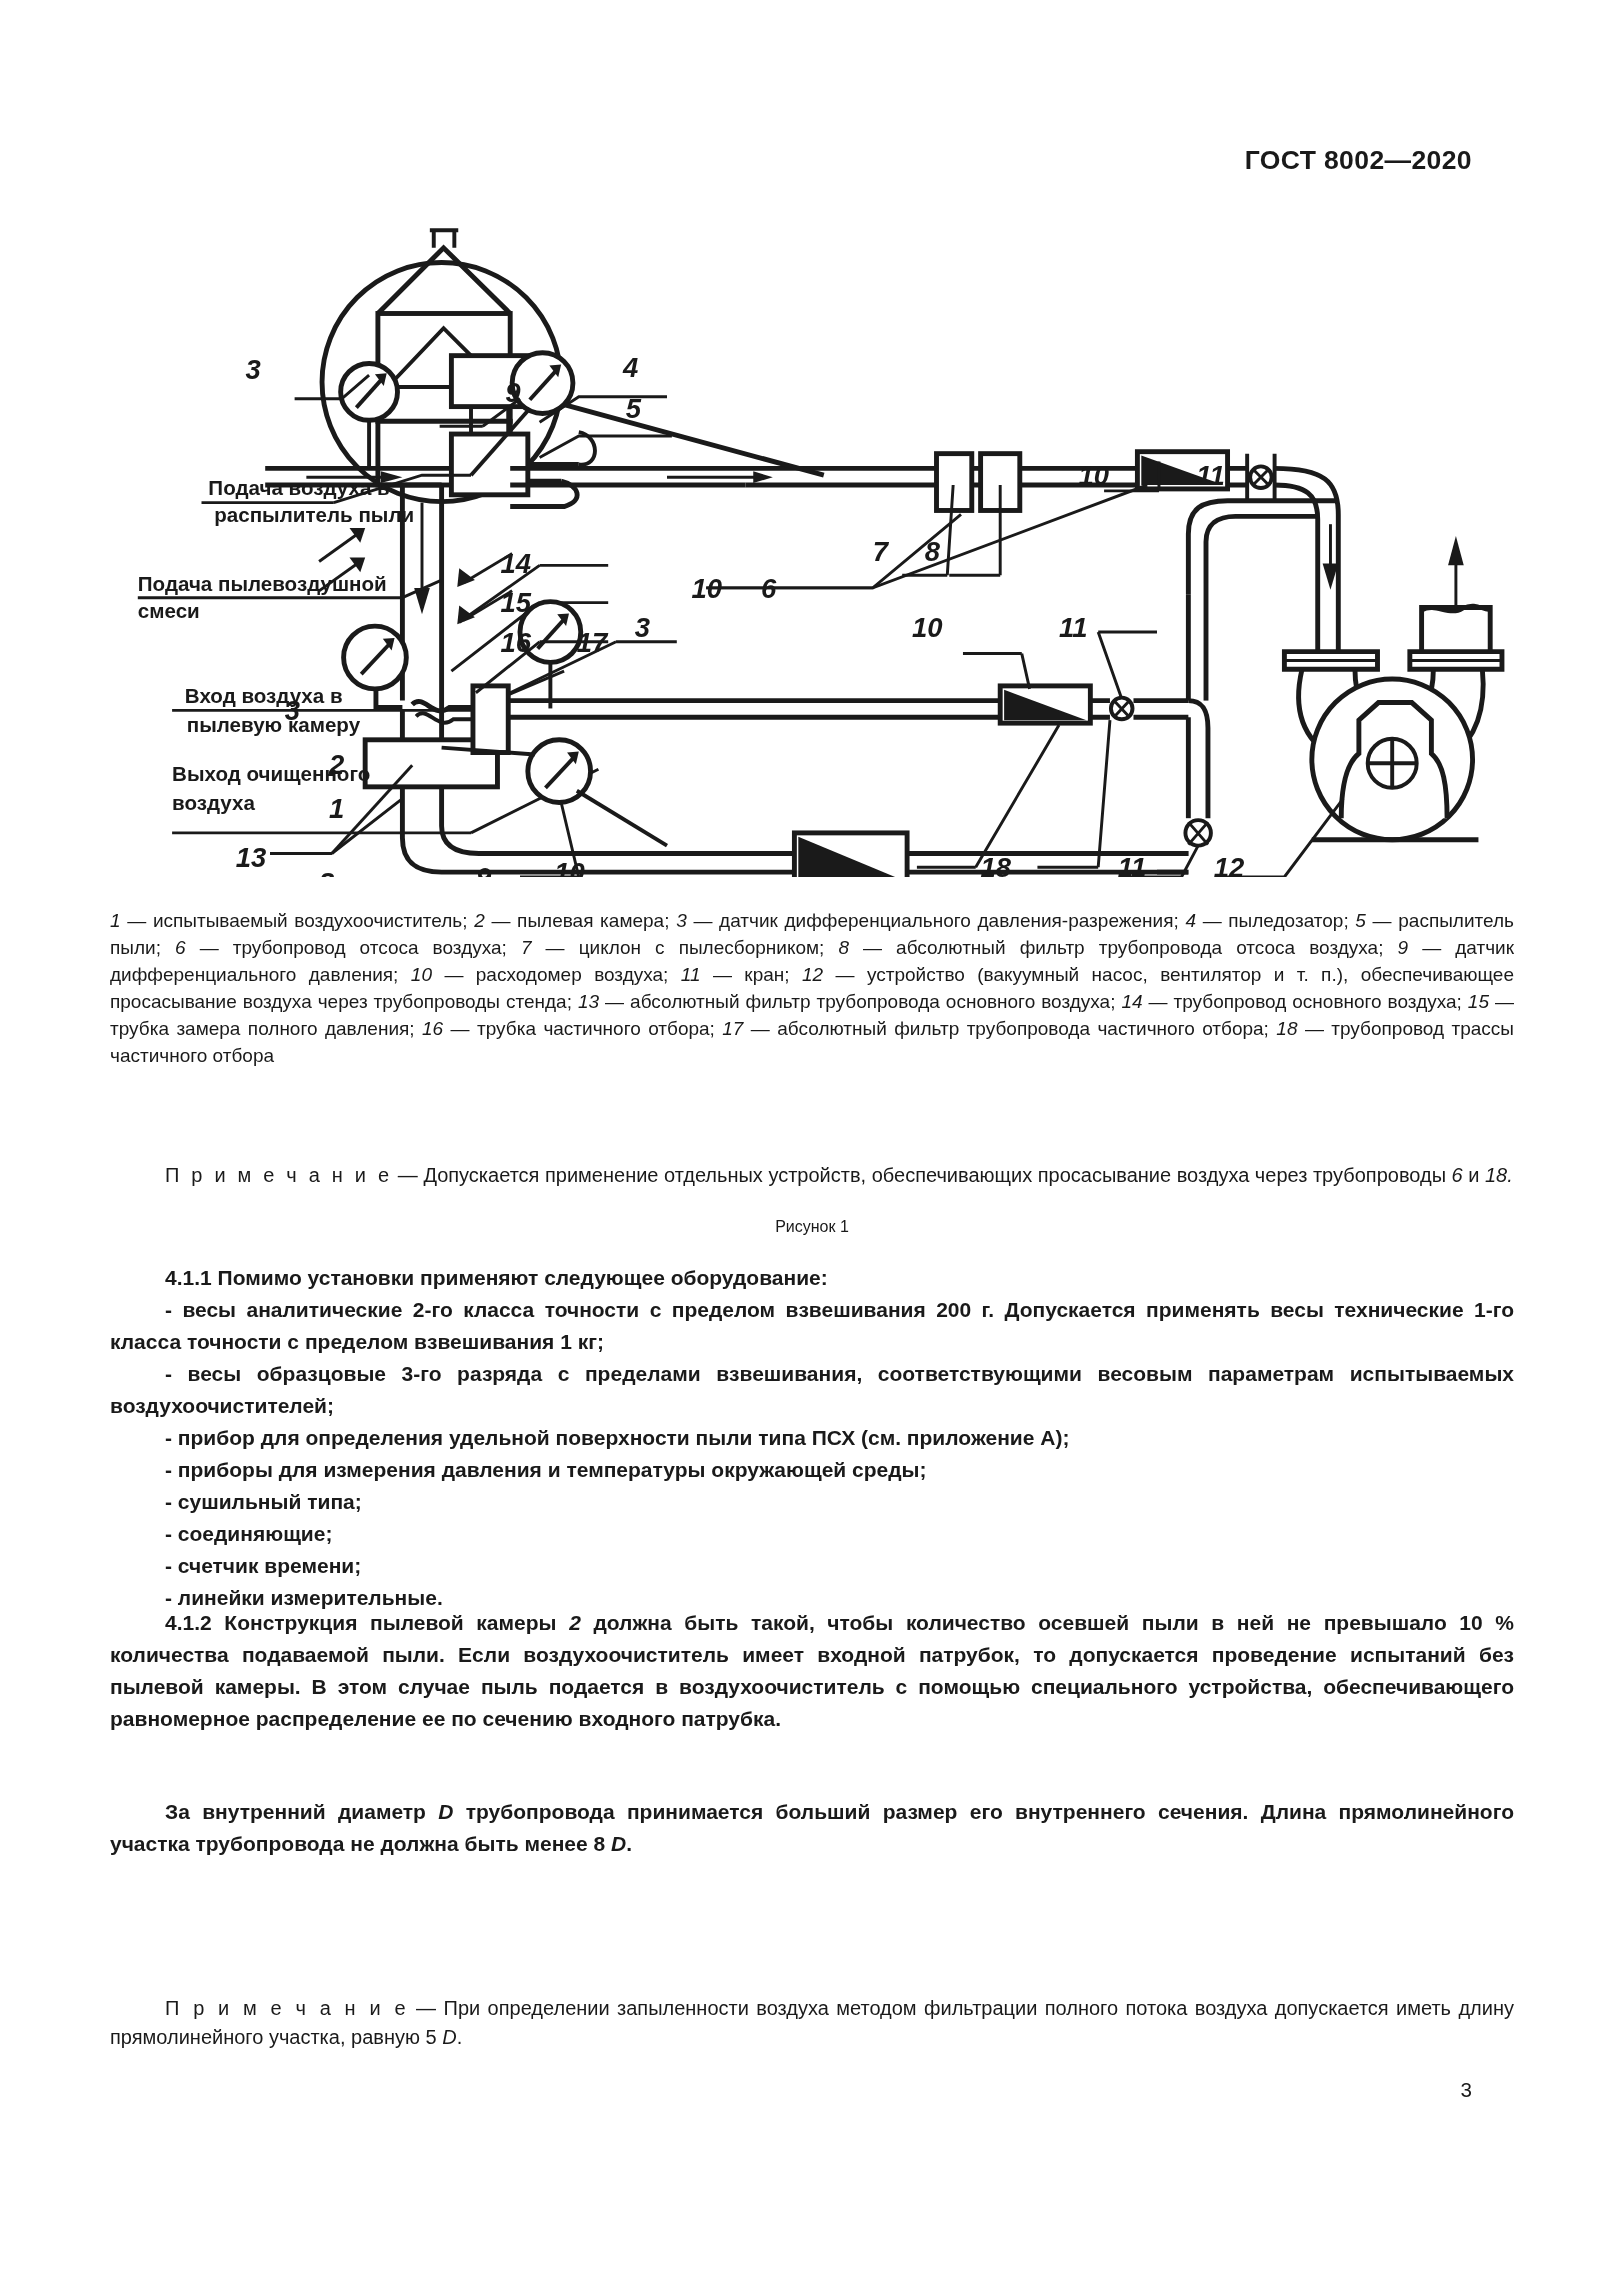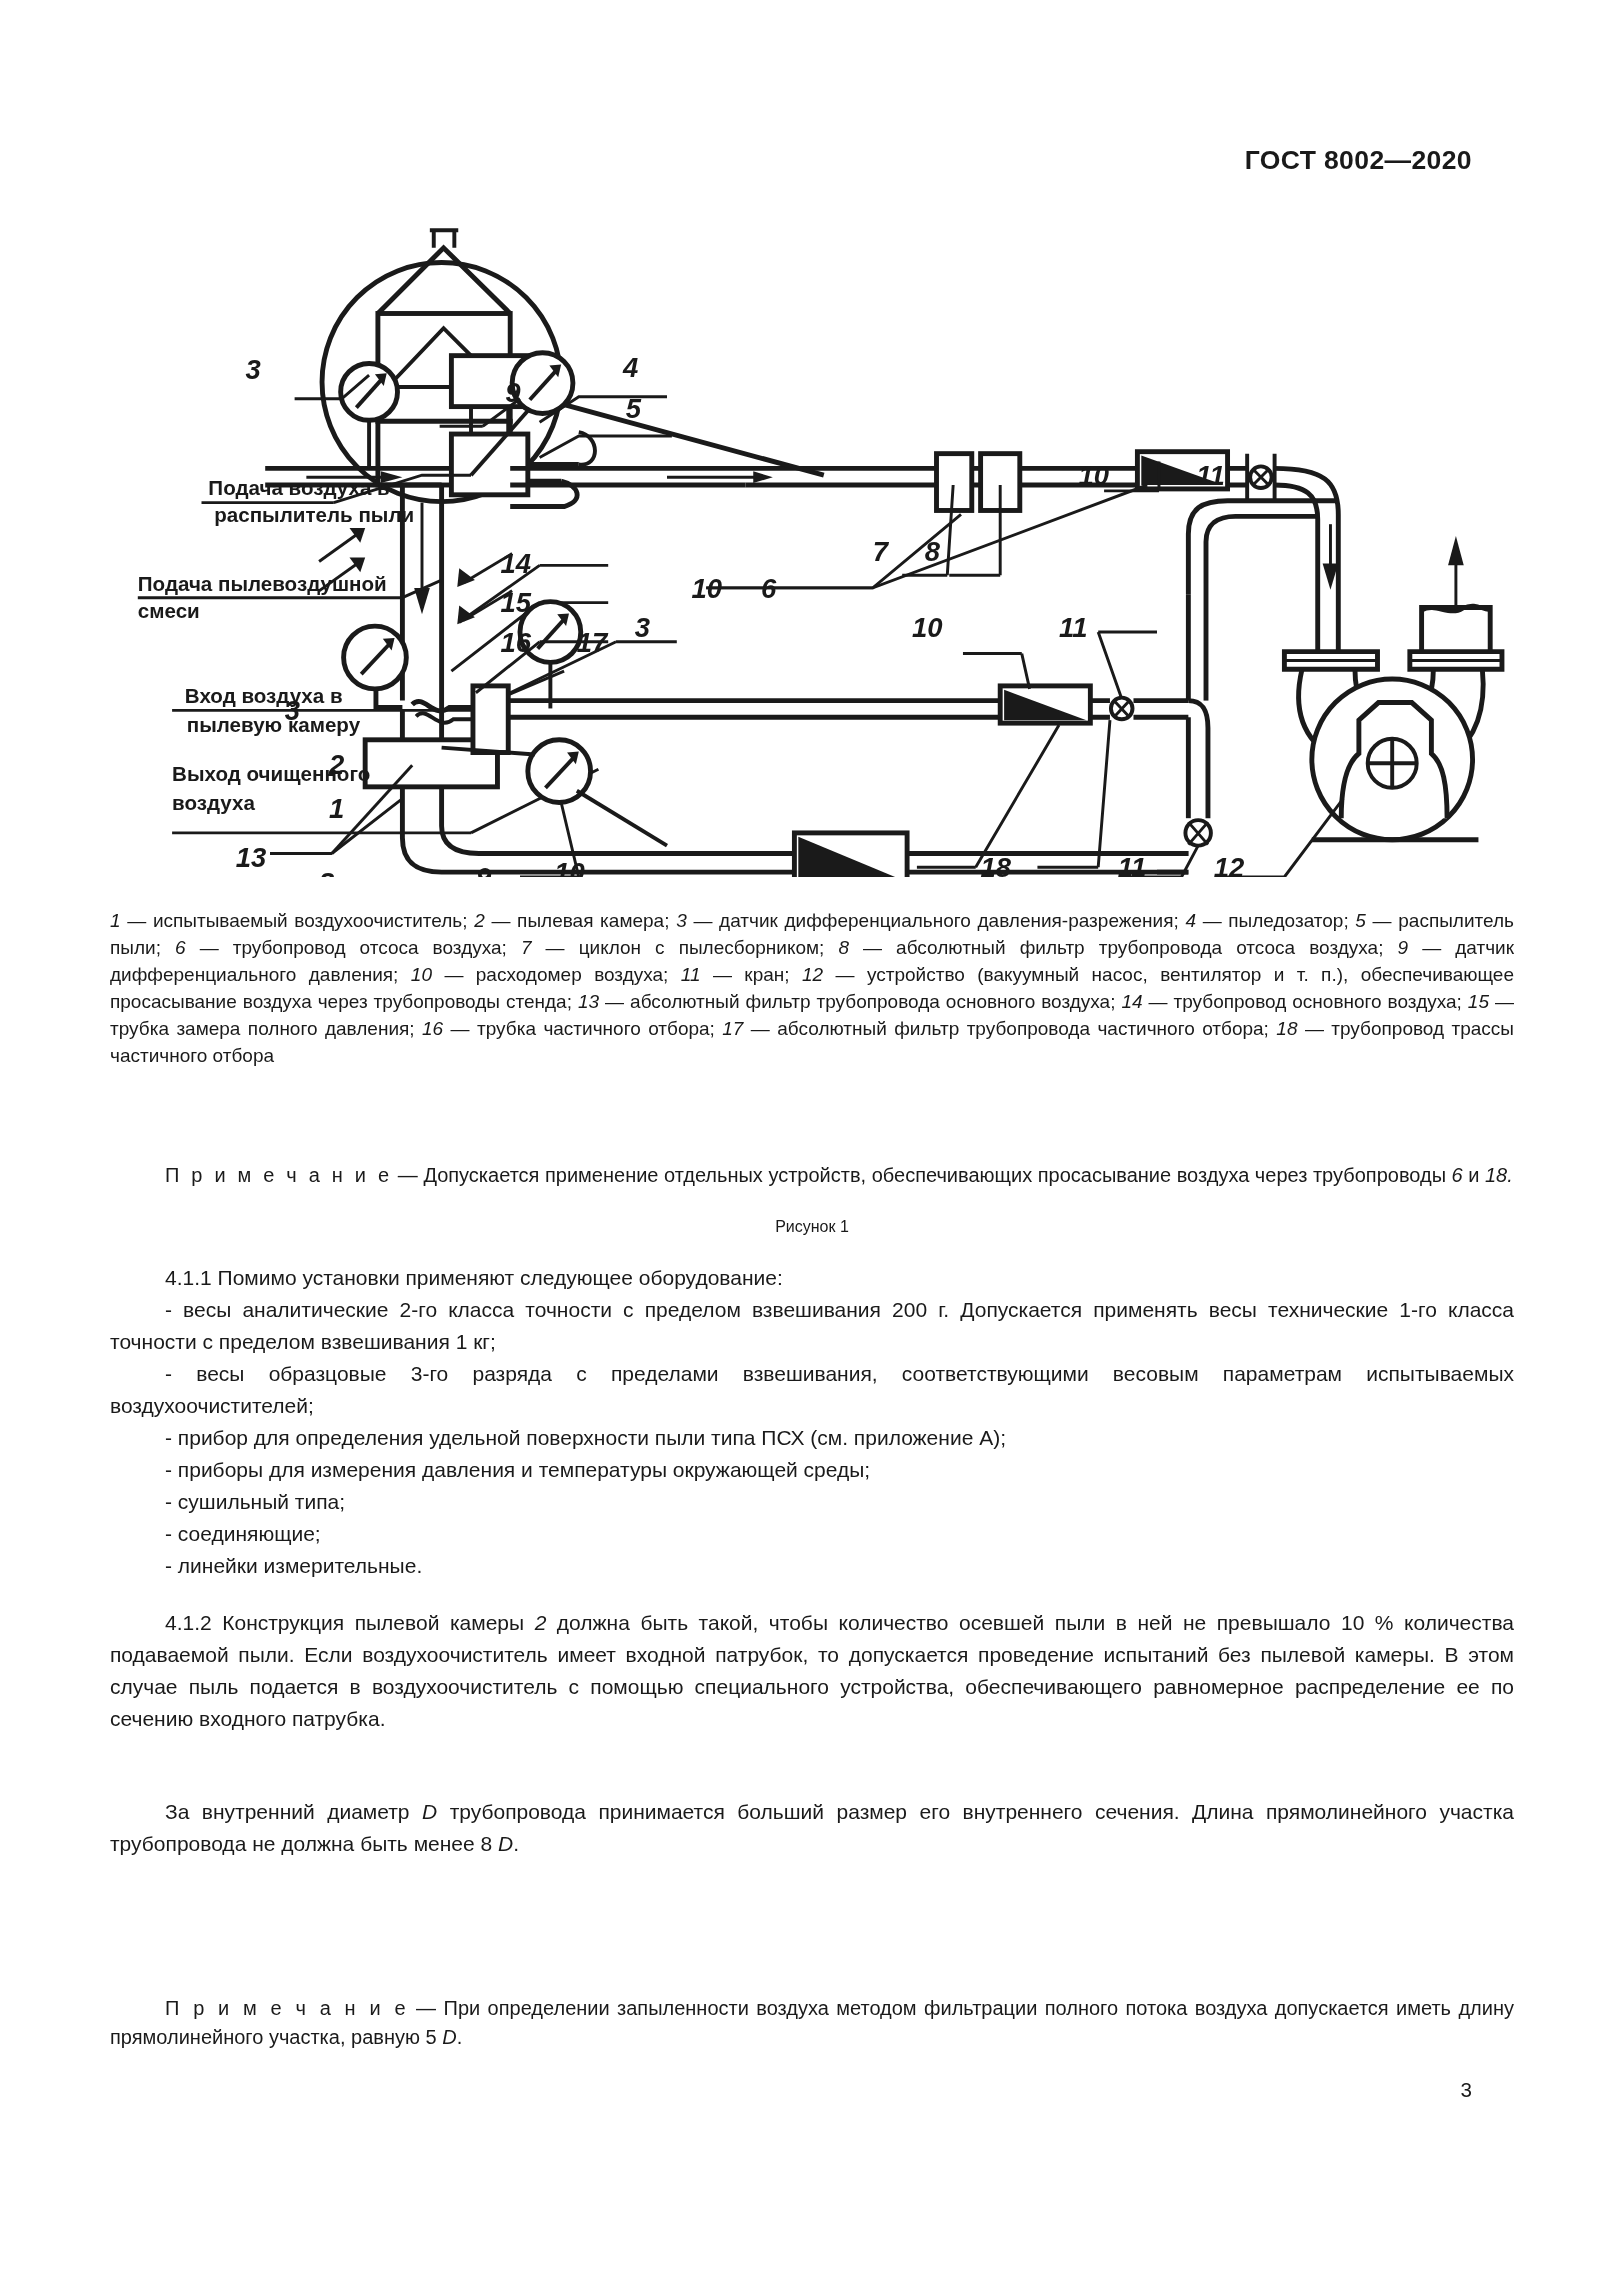--- a/index.html
+++ b/index.html
@@ -81,20 +81,21 @@
     font-size: 16px;
   }
 
   .body-text {
     position: absolute;
     left: 110px;
     width: 1404px;
     font-size: 21px;
     line-height: 32px;
     text-align: justify;
+    font-weight: bold;
   }
   #body1 { top: 1262px; }
   #body2 { top: 1607px; }
   #body3 { top: 1796px; }
   .body-text p { margin: 0; }
   .body-text p.ind { text-indent: 55px; }
   .body-text i { font-style: italic; }
 
   .page-number {
     position: absolute;
@@ -382,20 +383,21 @@
   <div class="fig-label">Рисунок 1</div>
 
   <div class="body-text" id="body1">
     <p class="ind">4.1.1 Помимо установки применяют следующее оборудование:</p>
     <p class="ind">- весы аналитические 2-го класса точности с пределом взвешивания 200 г. Допускается применять весы технические 1-го класса точности с пределом взвешивания 1 кг;</p>
     <p class="ind">- весы образцовые 3-го разряда с пределами взвешивания, соответствующими весовым параметрам испытываемых воздухоочистителей;</p>
     <p class="ind">- прибор для определения удельной поверхности пыли типа ПСХ (см. приложение А);</p>
     <p class="ind">- приборы для измерения давления и температуры окружающей среды;</p>
     <p class="ind">- сушильный типа;</p>
     <p class="ind">- соединяющие;</p>
+    <p class="ind">- счетчик времени;</p>
     <p class="ind">- линейки измерительные.</p>
   </div>
 
   <div class="body-text" id="body2">
     <p class="ind" id="s412">4.1.2 Конструкция пылевой камеры <i>2</i> должна быть такой, чтобы количество осевшей пыли в ней не превышало 10 % количества подаваемой пыли. Если воздухоочиститель имеет входной патрубок, то допускается проведение испытаний без пылевой камеры. В этом случае пыль подается в воздухоочиститель с помощью специального устройства, обеспечивающего равномерное распределение ее по сечению входного патрубка.</p>
   </div>
 
   <div class="body-text" id="body3">
     <p class="ind" id="s413p2">За внутренний диаметр <i>D</i> трубопровода принимается больший размер его внутреннего сечения. Длина прямолинейного участка трубопровода не должна быть менее 8 <i>D</i>.</p>
   </div>

